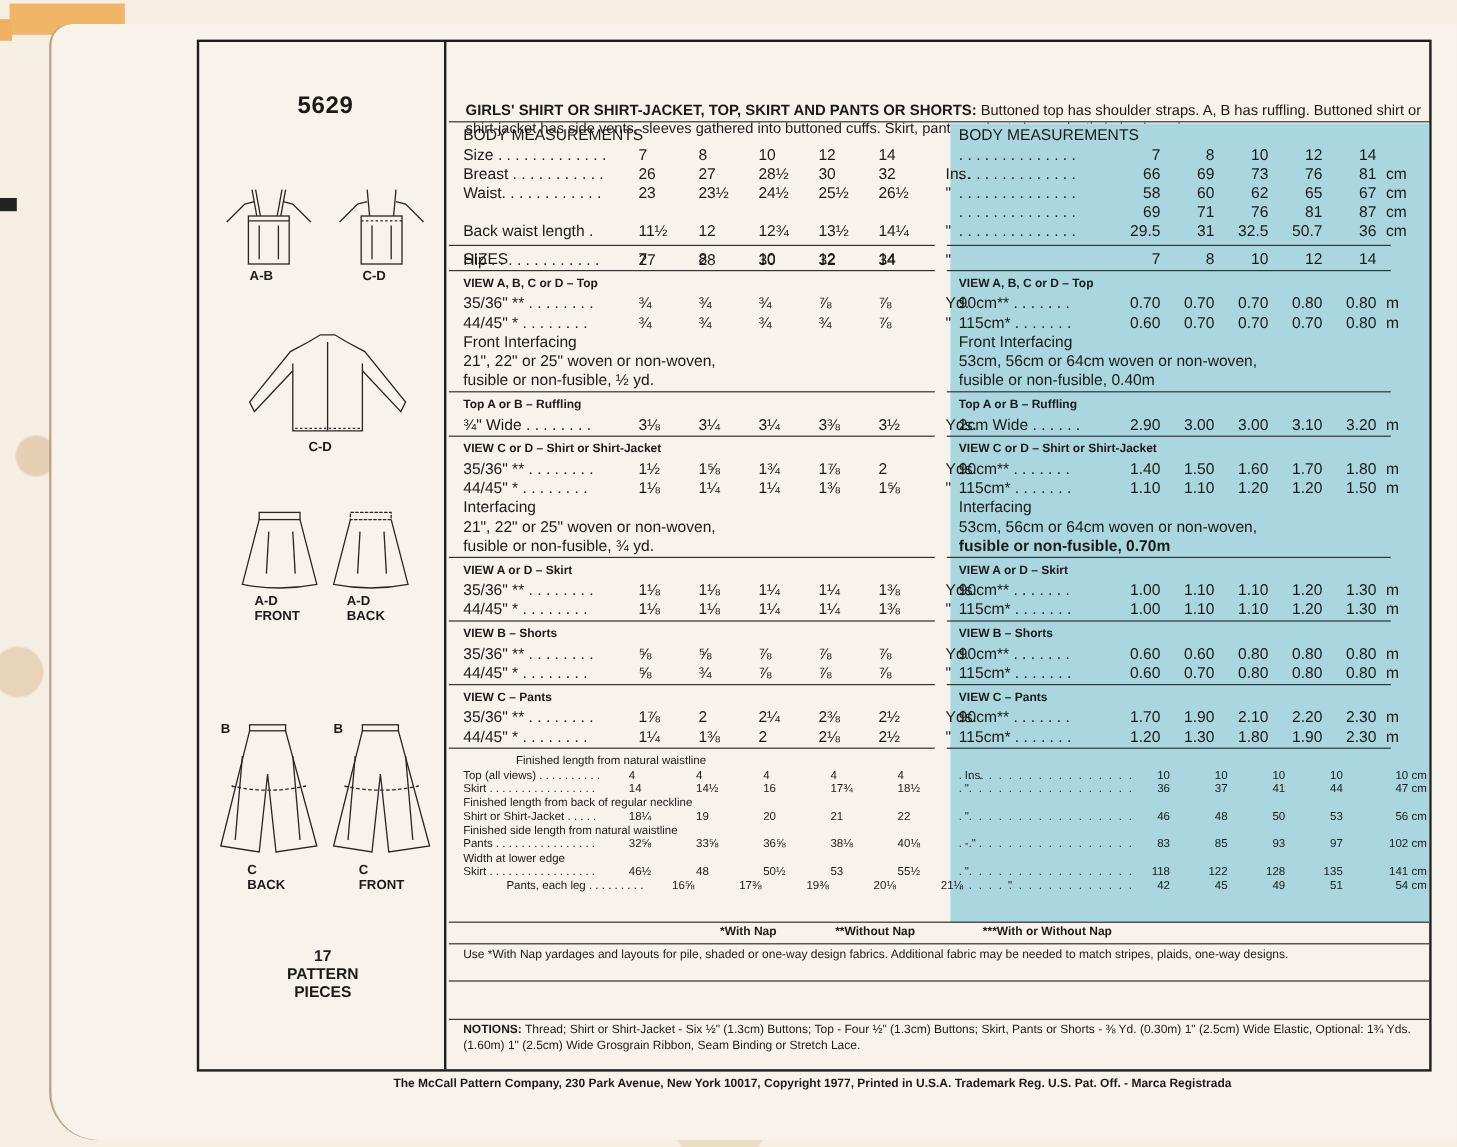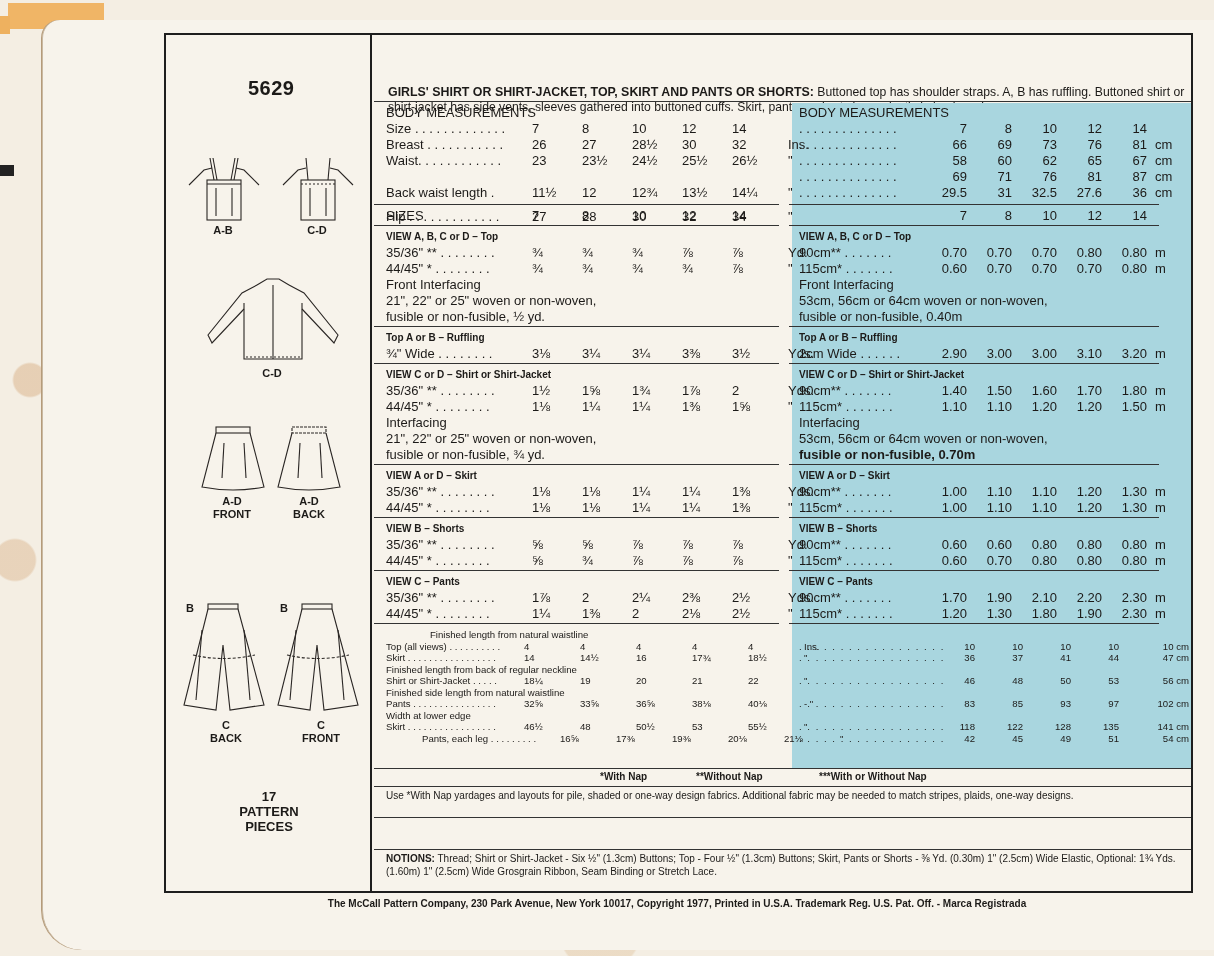--- a/index.html
+++ b/index.html
@@ -43,21 +43,21 @@
   }
   .leftcol {
     position: absolute; left: 0; top: 0; width: 206px; height: 856px;
     border-right: 2px solid #1e1e1e;
   }
   .pattern-no {
     position: absolute; left: 82px; top: 42px;
     font-weight: bold; font-size: 20px; letter-spacing: .5px;
   }
   .sketch-label {
-    position: absolute; font-weight: bold; font-size: 11px; text-align: center; line-height: 13px;
+    position: absolute; font-weight: bold; font-size: 11px; text-align: left; line-height: 13px;
   }
   .pieces {
     position: absolute; left: 0; width: 206px; top: 754px;
     font-weight: bold; font-size: 13px; text-align: center; line-height: 15px;
   }
   svg.sk { position: absolute; }
   svg.sk * { fill: none; stroke: #2a2624; stroke-width: 1.1; }
 
   .content { position: absolute; left: 208px; top: 0; width: 817px; height: 856px; }
   .desc {
@@ -480,21 +480,21 @@
           <span class="rv">76</span>
           <span class="rv">81</span>
           <span class="rv">87</span>
           <span class="unit">cm</span>
         </div>
         <div class="row" style="top: 82px;">
           <span class="r-lbl">. . . . . . . . . . . . . .</span>
           <span class="rv">29.5</span>
           <span class="rv">31</span>
           <span class="rv">32.5</span>
-          <span class="rv">27.6</span>
+          <span class="rv">50.7</span>
           <span class="rv">36</span>
           <span class="unit">cm</span>
         </div>
         <div class="hrule" style="top: 101px; width: 370px; left: -10px;"></div>
         <div class="row" style="top: 105px;">
           <span class="r-lbl"></span>
           <span class="rv">7</span>
           <span class="rv">8</span>
           <span class="rv">10</span>
           <span class="rv">12</span>

